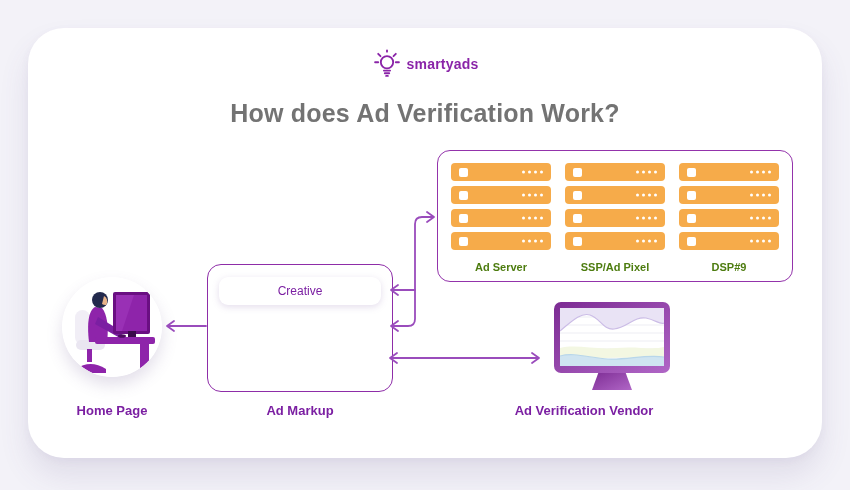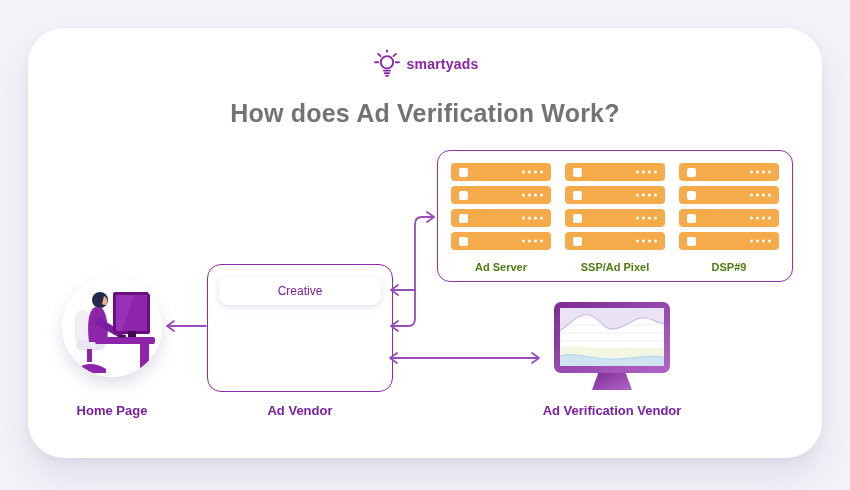--- a/index.html
+++ b/index.html
@@ -44,21 +44,21 @@
   }
   
   .home-circle{
     position:absolute;left:62px;top:277px;width:100px;height:100px;border-radius:50%;
     background:#fff;box-shadow:0 8px 16px rgba(100,80,140,.18);overflow:hidden;
   }
   
   .caption{position:absolute;top:403px;text-align:center;font-size:13px;font-weight:700;color:#7b1fa2;white-space:nowrap;}
   .caption.home{left:62px;width:100px;}
   .caption.markup{left:207px;width:186px;}
-  .caption.vendor{left:502px;width:220px;}
+  .caption.vendor{left:474px;width:220px;}
   
   .vendor-monitor{position:absolute;left:546px;top:299px;width:132px;height:98px;}
   
   .arrows{position:absolute;left:0;top:0;width:850px;height:490px;pointer-events:none;}
 </style>
 </head>
 <body>
 
 <div id="stage">
   <div class="card"></div>
@@ -268,21 +268,21 @@
         <path d="M14 32 C24 24 34 13 44 16 C54 19 57 31 68 30 C81 29 88 17 100 19 C110 21 114 26 118 24 L118 9 L14 9 Z" fill="#e9e3f5"></path>
         <path d="M14 32 C24 24 34 13 44 16 C54 19 57 31 68 30 C81 29 88 17 100 19 C110 21 114 26 118 24" fill="none" stroke="#cbbce6" stroke-width="1.2"></path>
         <path d="M14 49 C30 45 50 51 70 49 C90 47 106 51 118 48 L118 59 C100 61 80 57 60 59 C40 61 24 58 14 59 Z" fill="#f3f7e2"></path>
         <path d="M14 57 C28 53 44 59 62 60 C82 61 100 55 118 58 L118 67 L14 67 Z" fill="#cfe4f1"></path>
         <path d="M14 57 C28 53 44 59 62 60 C82 61 100 55 118 58" fill="none" stroke="#b8d6ea" stroke-width="1.2"></path>
       </g>
     </svg>
   </div>
 
   <div class="caption home">Home Page</div>
-  <div class="caption markup">Ad Vendor</div>
+  <div class="caption markup">Ad Markup</div>
   <div class="caption vendor">Ad Verification Vendor</div>
 
   <svg class="arrows" viewBox="0 0 850 490">
     <g stroke="#9a4cbc" stroke-width="1.8" fill="none" stroke-linecap="round" stroke-linejoin="round">
 
       <path d="M433 217 H422 Q415 217 415 224 V319 Q415 326 408 326 H392"></path>
       <path d="M427 212 L434 217 L427 222"></path>
       <path d="M398 321 L391 326 L398 331"></path>
       <path d="M415 290 H392"></path>
       <path d="M398 285 L391 290 L398 295"></path>

